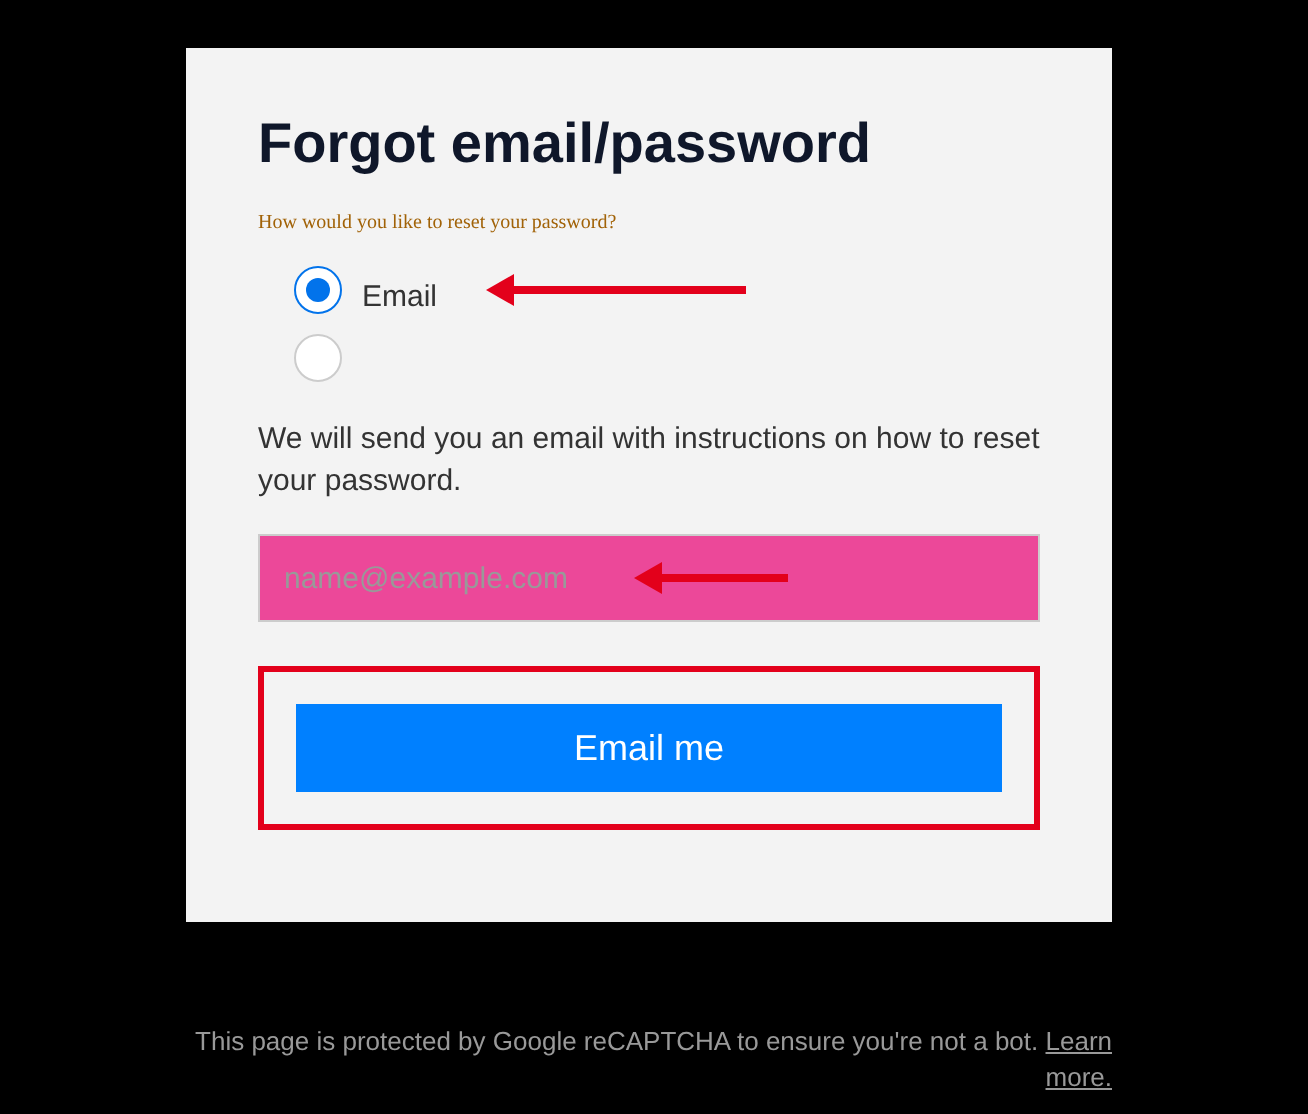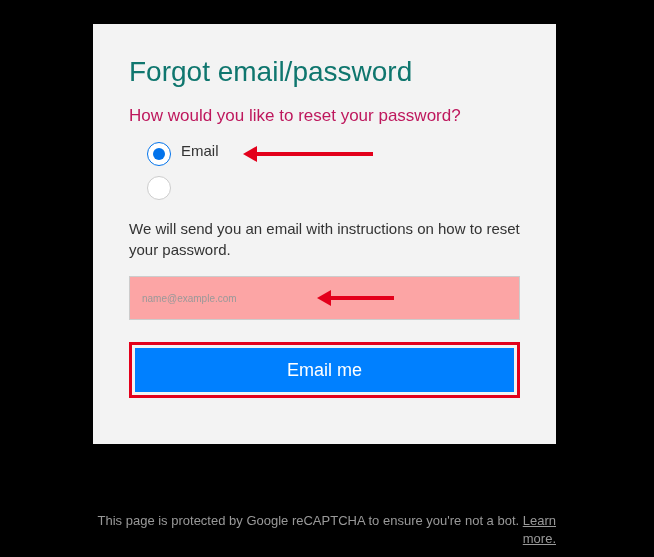--- a/index.html
+++ b/index.html
@@ -18,36 +18,37 @@
     .card {
       position: absolute;
       top: 24px;
       left: 93px;
       width: 463px;
       background: #f3f3f3;
       padding: 32px 36px 28px 36px;
     }
     .title {
       font-size: 28px;
-      font-weight: 400;
-      color: #0f766e;
+      font-weight: 700;
+      color: #0f172a;
       margin-bottom: 18px;
     }
     .subtitle {
-      font-size: 17px;
-      color: #be185d;
+      font-size: 10px;
+      color: #a16207;
       margin-bottom: 16px;
+      font-family: Liberation Serif, serif;
     }
     .radio-group {
       margin-left: 18px;
       margin-bottom: 18px;
     }
     .radio-row {
       display: flex;
-      align-items: flex-start;
+      align-items: flex-end;
       margin-bottom: 10px;
       position: relative;
     }
     .radio-outer {
       width: 24px;
       height: 24px;
       border-radius: 50%;
       background: #fff;
       border: 1px solid #ccc;
       display: flex;
@@ -78,31 +79,31 @@
     }
     .input-wrap {
       position: relative;
       margin-bottom: 22px;
     }
     .email-input {
       width: 100%;
       height: 44px;
       border: 1px solid #ccc;
       padding: 0 12px;
-      font-size: 10px;
+      font-size: 15px;
       color: #333;
-      background: #fca5a5;
+      background: #ec4899;
       outline: none;
     }
     .email-input::placeholder {
       color: #999;
     }
     .btn-wrap {
       border: 3px solid #e3001b;
-      padding: 3px;
+      padding: 16px;
       margin-bottom: 18px;
       text-decoration: underline;
     }
     .primary-btn {
       width: 100%;
       height: 44px;
       background: #0080ff;
       border: none;
       color: #fff;
       font-size: 18px;

